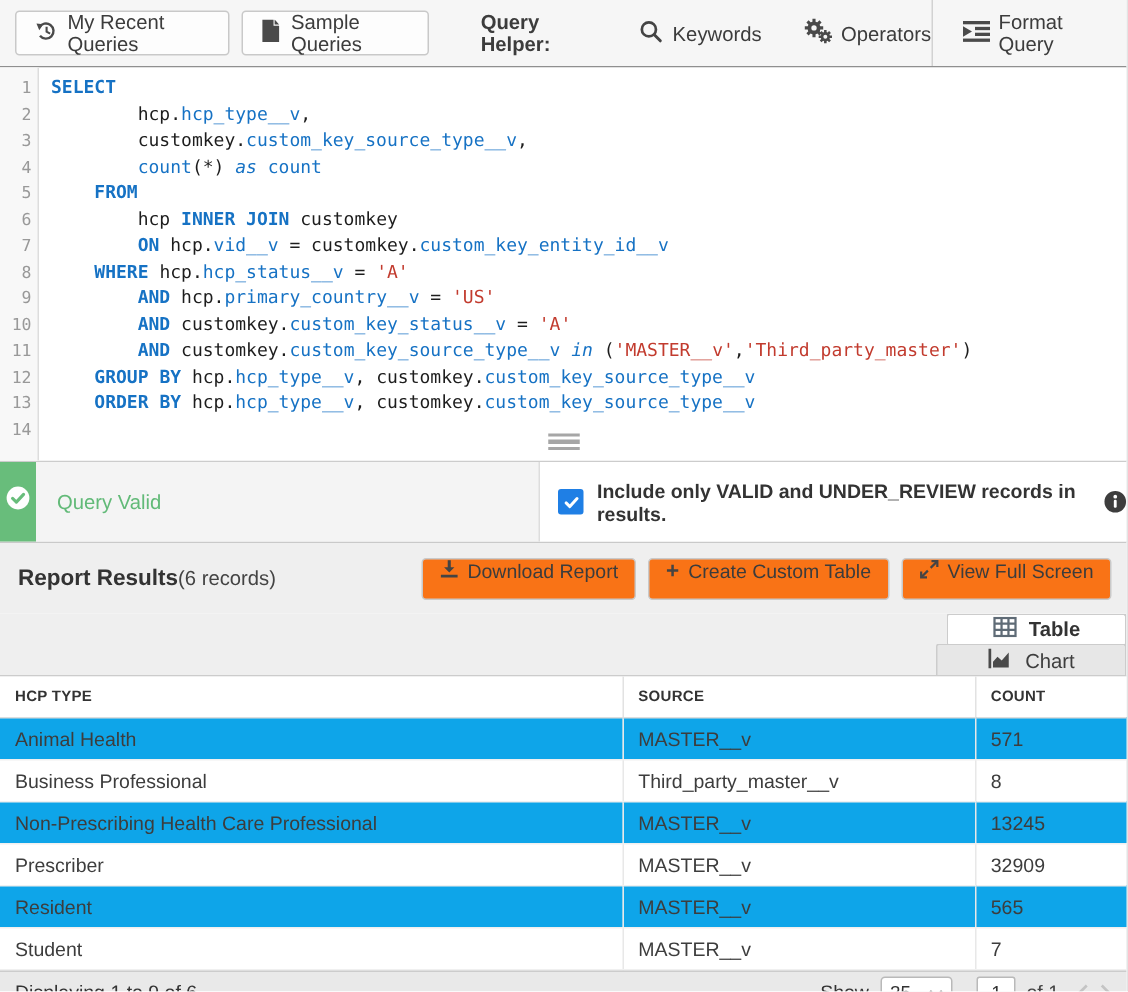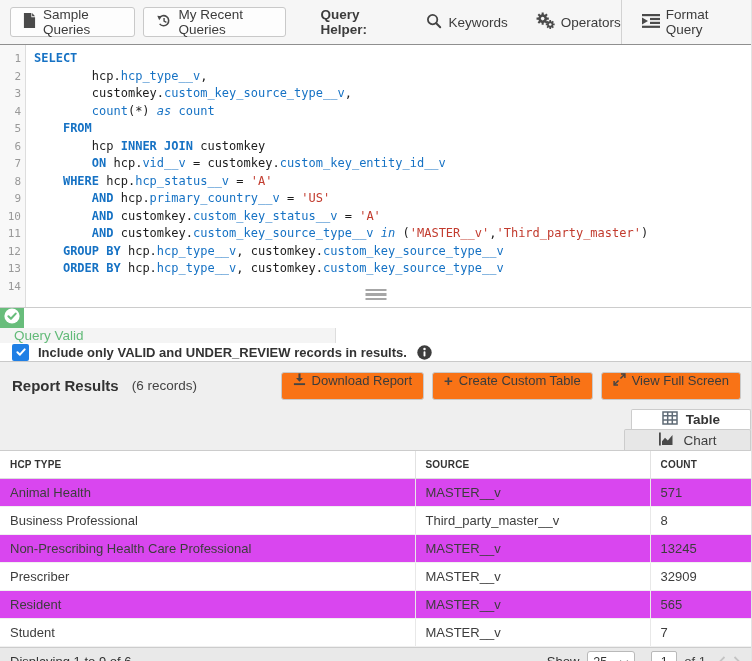--- a/index.html
+++ b/index.html
@@ -25,84 +25,84 @@
   .code-line { height:17.5px; color:#1d1d1d; }
   .tk-k  { color:#1672c4; font-weight:bold; }
   .tk-f  { color:#1672c4; }
   .tk-ki { color:#1672c4; font-style:italic; }
   .tk-s  { color:#c23b2e; }
   .tk-p  { color:#1d1d1d; }
   .resize-handle { position:absolute; bottom:7px; left:50%; transform:translateX(-50%); display:flex; flex-direction:column; gap:2px; cursor:row-resize; }
   .resize-handle .bar { width:21px; height:2.5px; background:#a6a6a6; }
 
   
-  .status-bar { height:55px; display:flex; align-items:stretch; border-top:1px solid #ccc; border-bottom:1px solid #c9c9c9;flex-direction:column; }
+  .status-bar { height:55px; display:flex; align-items:stretch; border-top:1px solid #ccc; border-bottom:1px solid #c9c9c9; }
   .status-green { width:24px; background:#68bd7b; display:flex; align-items:center; justify-content:center; }
   .status-left { width:336px; background:#f4f4f4; border-right:1px solid #ddd; display:flex; align-items:center; padding-left:14px; }
   .status-text { color:#62ba78; font-size:13.5px; }
   .status-right { flex:1; background:#fff; display:flex; align-items:center; padding-left:12px; }
   .checkbox { width:17px; height:17px; border-radius:2px; background:#1f7fe5; display:flex; align-items:center; justify-content:center; cursor:pointer; flex:none; }
   .checkbox-label { font-size:13px; color:#333; margin-left:9px;font-weight:bold; }
   .info-icon { margin-left:10px; display:flex; cursor:pointer; }
 
   
   .report-header { height:47px; background:#efefef; display:flex; align-items:center; padding:0 10px 0 12px; }
   .report-title { font-size:15px; font-weight:bold; color:#333; }
-  .report-count { font-size:13.5px; color:#444; margin-left:13px; }
+  .report-count { font-size:13.5px; color:#444; margin-left:0; }
   .rh-buttons { margin-left:auto; display:flex; gap:8px; }
   .rh-btn { display:flex; align-items:flex-start; gap:6px; background:#f97316; border:1px solid #c9c9c9; border-radius:3px; height:28px; padding:0 11px; font-size:13px; color:#3c3c3c; cursor:pointer; }
   .plus-glyph { font-size:15px; font-weight:bold; color:#444; line-height:1; }
 
   
   .tabs { height:42px; background:#efefef; display:flex; align-items:flex-end; padding-left:7px; border-bottom:1px solid #ccc;flex-direction:column; }
   .tab { height:40px; display:flex; align-items:center; justify-content:center; gap:8px; font-size:13.5px; border:1px solid #ccc; cursor:pointer; }
   .tab-table { width:120px; background:#fff; border-bottom:1px solid #fff; margin-bottom:-1px; font-weight:bold; color:#333; border-radius:2px 2px 0 0; }
   .tab-chart { width:127px; background:#e7e7e7; margin-left:3px; color:#3e3e3e; border-bottom:none; border-radius:2px 2px 0 0; }
 
   
   .rt { width:752px; border-collapse:collapse; table-layout:fixed; }
   .rt col.c0 { width:415px; } .rt col.c1 { width:235px; } .rt col.c2 { width:102px; }
   .rt th { height:27px; font-size:10px; font-weight:bold; color:#333; text-align:left; padding-left:10px; background:#fff; border-bottom:1px solid #ddd; border-right:1px solid #e2e2e2; letter-spacing:.2px; }
   .rt th:last-child, .rt td:last-child { border-right:none; }
   .rt td { height:28px; font-size:13px; color:#3d3d3d; padding-left:10px; border-right:1px solid #e8e8e8; border-bottom:1px solid #f0f0f0; }
-  .rt tr.stripe td { background:#d946ef; }
+  .rt tr.stripe td { background:#0ea5e9; }
 
   
   .table-footer { height:29px; background:#e9e9e9; border-top:1px solid #ccc; display:flex; align-items:center; padding:0 10px; font-size:13px; color:#333; }
   .tf-right { margin-left:auto; display:flex; align-items:center;justify-content:flex-end; }
   .show-select { margin-left:8px; width:48px; height:22px; background:#fff; border:1px solid #b9b9b9; border-radius:3px; display:flex; align-items:center; padding:0 5px; cursor:pointer; font-size:12.5px; color:#333; justify-content:space-between; }
   .page-input { margin-left:16px; width:26px; height:22px; border:1px solid #b9b9b9; border-radius:2px; text-align:center; font-size:12.5px; color:#333; font-family:"Liberation Sans",sans-serif; }
   .of-label { margin-left:7px; color:#444; }
   .pager { display:flex; gap:7px; margin-left:12px; }
   .pager .pg { cursor:default; display:flex; }
 </style>
 </head>
 <body>
 
 <div class="app">
 
   <div class="toolbar">
     <div class="tb-btn">
       <span>
-        <svg width="13" height="15" viewBox="0 0 14 16">
-            <path d="M1 0 H9 V4.4 H13 V16 H1 Z" fill="#4a4a4a"></path>
-            <path d="M9.8 0 L13 3.5 H9.8 Z" fill="#4a4a4a"></path>
-          </svg>
-      </span>
-      <span>Sample Queries</span>
-    </div>
-    <div class="tb-btn">
-      <span>
         <svg width="15" height="15" viewBox="0 0 16 16">
             <path d="M3.9 11.6 A5.4 5.4 0 1 0 3.4 5.6" fill="none" stroke="#4a4a4a" stroke-width="1.7"></path>
             <path d="M1.4 2.8 L6.2 3.4 L3.4 7.6 Z" fill="#4a4a4a"></path>
             <path d="M8.6 5.2 V8.7 L11.1 10.1" fill="none" stroke="#4a4a4a" stroke-width="1.5"></path>
           </svg>
       </span>
       <span>My Recent Queries</span>
+    </div>
+    <div class="tb-btn">
+      <span>
+        <svg width="13" height="15" viewBox="0 0 14 16">
+            <path d="M1 0 H9 V4.4 H13 V16 H1 Z" fill="#4a4a4a"></path>
+            <path d="M9.8 0 L13 3.5 H9.8 Z" fill="#4a4a4a"></path>
+          </svg>
+      </span>
+      <span>Sample Queries</span>
     </div>
     <span class="helper-label">Query Helper:</span>
     <div class="tb-link keywords">
       <span>
         <svg width="16" height="16" viewBox="0 0 16 16">
             <circle cx="6.6" cy="6.6" r="4.7" fill="none" stroke="#444" stroke-width="1.8"></circle>
             <path d="M10.2 10.2 L14.2 14.2" stroke="#444" stroke-width="2" stroke-linecap="round"></path>
           </svg>
       </span>
       <span>Keywords</span>

